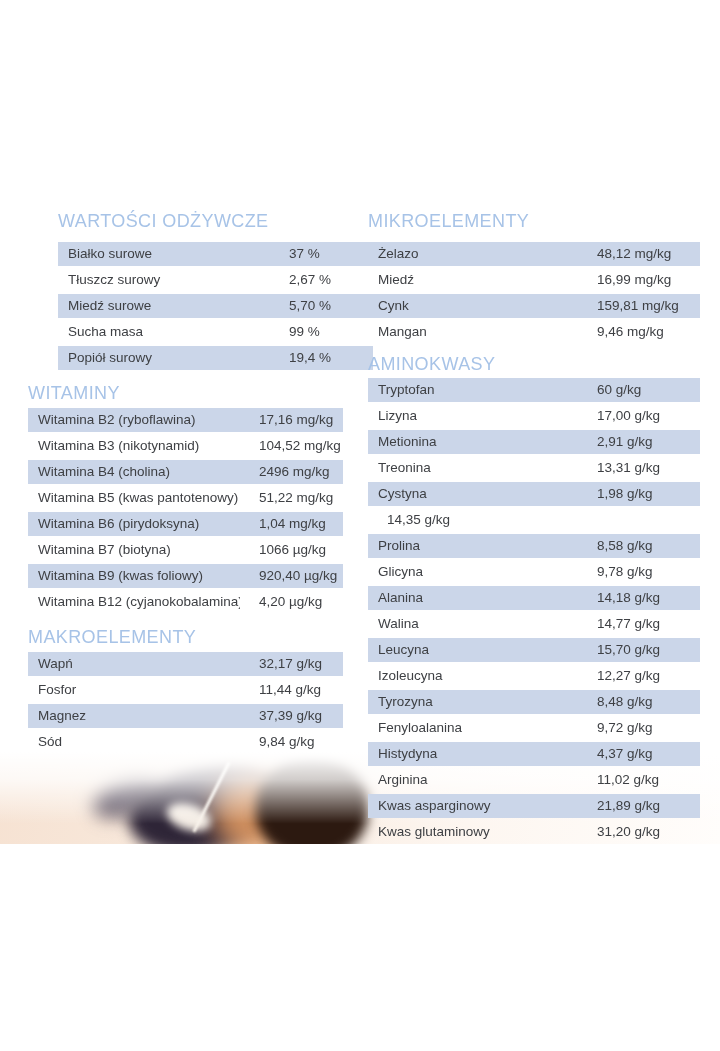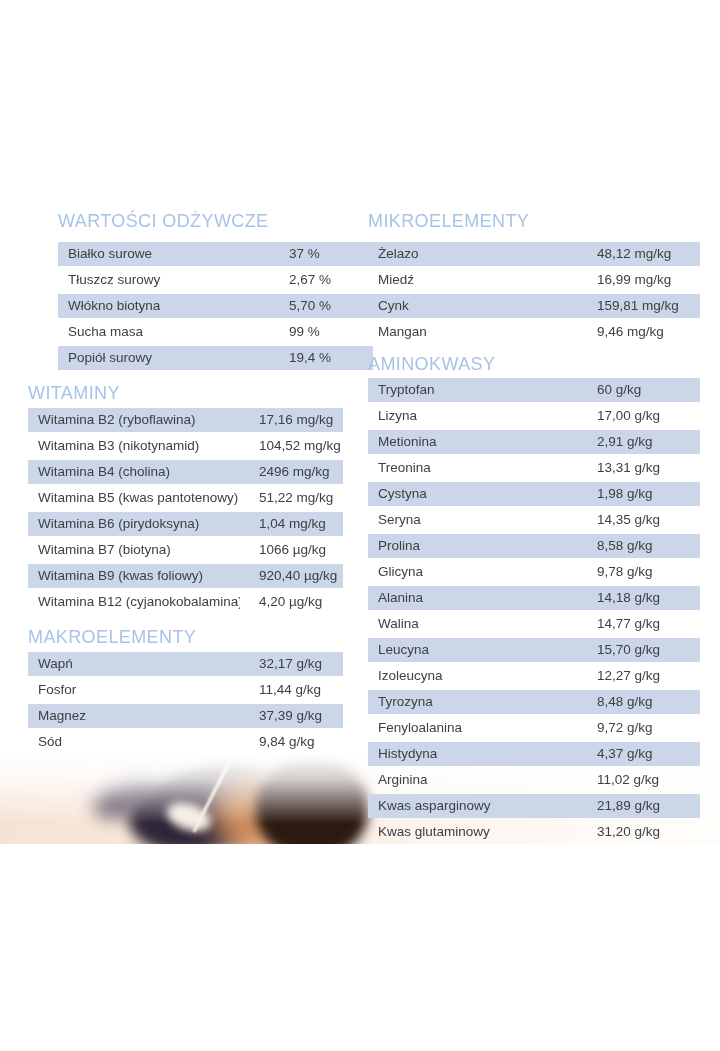--- a/index.html
+++ b/index.html
@@ -87,21 +87,21 @@
     <div class="tbl">
         <div class="row alt">
           <div class="cell label">Białko surowe</div>
           <div class="cell value">37 %</div>
         </div>
         <div class="row">
           <div class="cell label">Tłuszcz surowy</div>
           <div class="cell value">2,67 %</div>
         </div>
         <div class="row alt">
-          <div class="cell label">Włókno biotyna</div>
+          <div class="cell label">Miedź surowe</div>
           <div class="cell value">5,70 %</div>
         </div>
         <div class="row">
           <div class="cell label">Sucha masa</div>
           <div class="cell value">99 %</div>
         </div>
         <div class="row alt">
           <div class="cell label">Popiół surowy</div>
           <div class="cell value">19,4 %</div>
         </div>
@@ -207,21 +207,20 @@
         </div>
         <div class="row">
           <div class="cell label">Treonina</div>
           <div class="cell value">13,31 g/kg</div>
         </div>
         <div class="row alt">
           <div class="cell label">Cystyna</div>
           <div class="cell value">1,98 g/kg</div>
         </div>
         <div class="row">
-          <div class="cell label">Seryna</div>
           <div class="cell value">14,35 g/kg</div>
         </div>
         <div class="row alt">
           <div class="cell label">Prolina</div>
           <div class="cell value">8,58 g/kg</div>
         </div>
         <div class="row">
           <div class="cell label">Glicyna</div>
           <div class="cell value">9,78 g/kg</div>
         </div>

